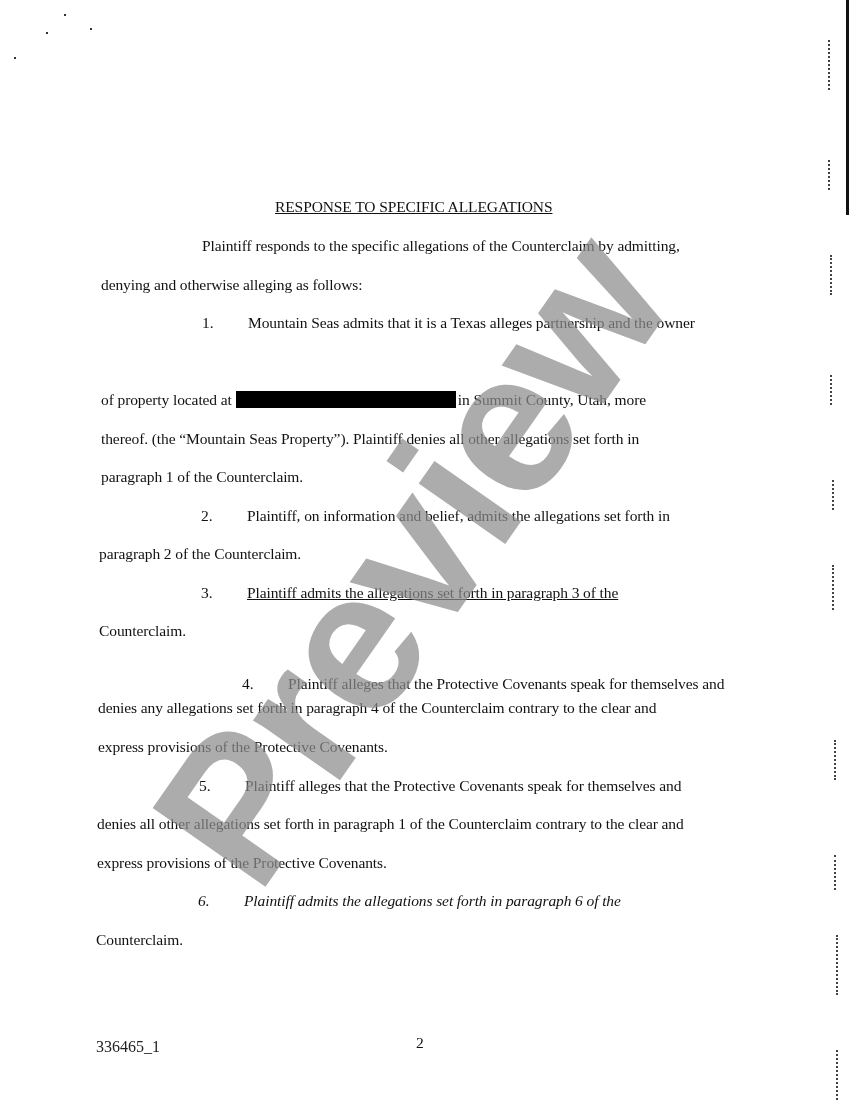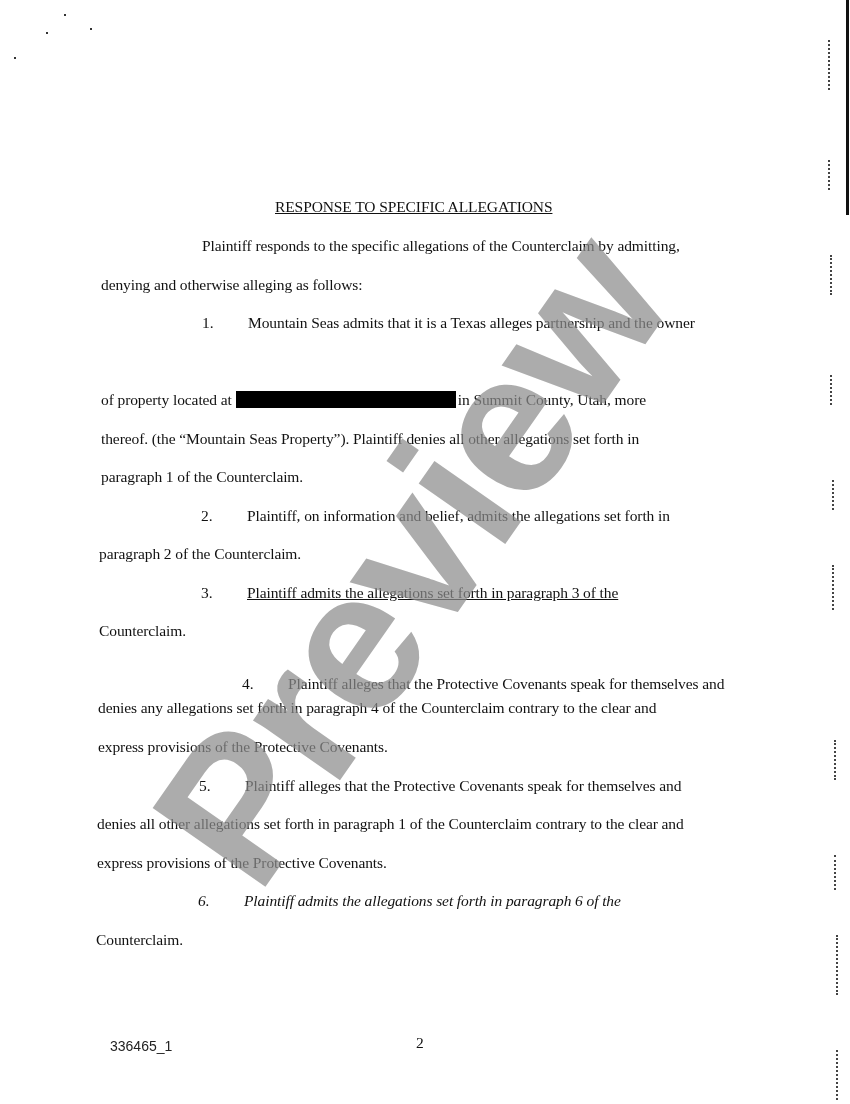--- a/index.html
+++ b/index.html
@@ -3,21 +3,21 @@
 <meta charset="utf-8">
 <style>
   html, body { margin: 0; padding: 0; background: #ffffff; }
   body { width: 850px; height: 1104px; position: relative; overflow: hidden;
          font-family: "Liberation Serif", "DejaVu Serif", serif; color: #111; }
   .page { position: absolute; left: 0; top: 0; width: 734px; height: 1104px; }
   .line { position: absolute; font-size: 15.5px; white-space: nowrap; line-height: 18px; letter-spacing: -0.1px; }
   .heading { text-decoration: underline; }
   .redact { display: inline-block; background: #000; width: 220px; height: 17px; vertical-align: -3px; margin: 0 2px 0 4px; }
   .num { display: inline-block; width: 46px; }
-  .footer-id { position: absolute; left: 110px; top: 1038px; font-size: 14px; font-family: Liberation Sans, sans-serif; color: #222; }
+  .footer-id { position: absolute; left: 96px; top: 1038px; font-size: 16px; font-family: Liberation Serif, serif; color: #222; }
   .page-num { position: absolute; left: 416px; top: 1034px; font-size: 15.5px; }
   .edge-bar { position: absolute; left: 846px; top: 0; width: 3px; height: 215px; background: #111; }
   .dots { position: absolute; width: 1px; border-left: 2px dotted #444; }
   .speck { position: absolute; width: 2px; height: 2px; background: #333; }
   .watermark { position: absolute; left: 410px; top: 560px; transform: translate(-50%, -50%) rotate(-55deg);
                font-family: "Liberation Sans", "DejaVu Sans", sans-serif; font-weight: bold; font-size: 200px;
                color: rgba(140,140,140,0.72); pointer-events: none; white-space: nowrap; letter-spacing: -4px; }
 </style>
 </head>
 <body>

